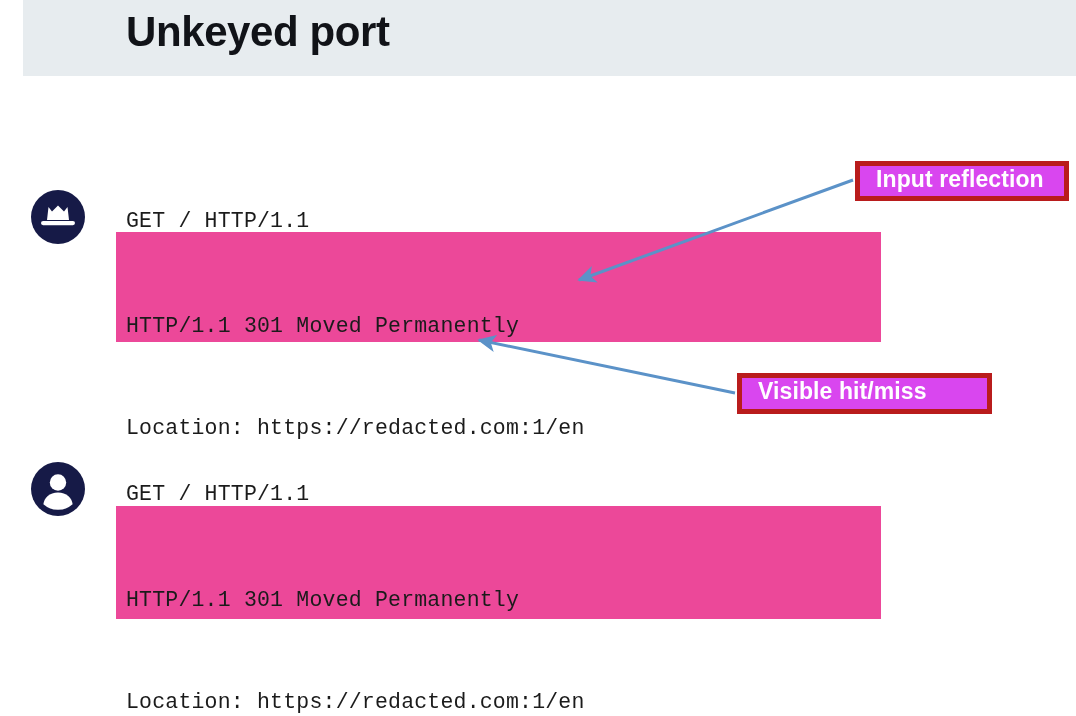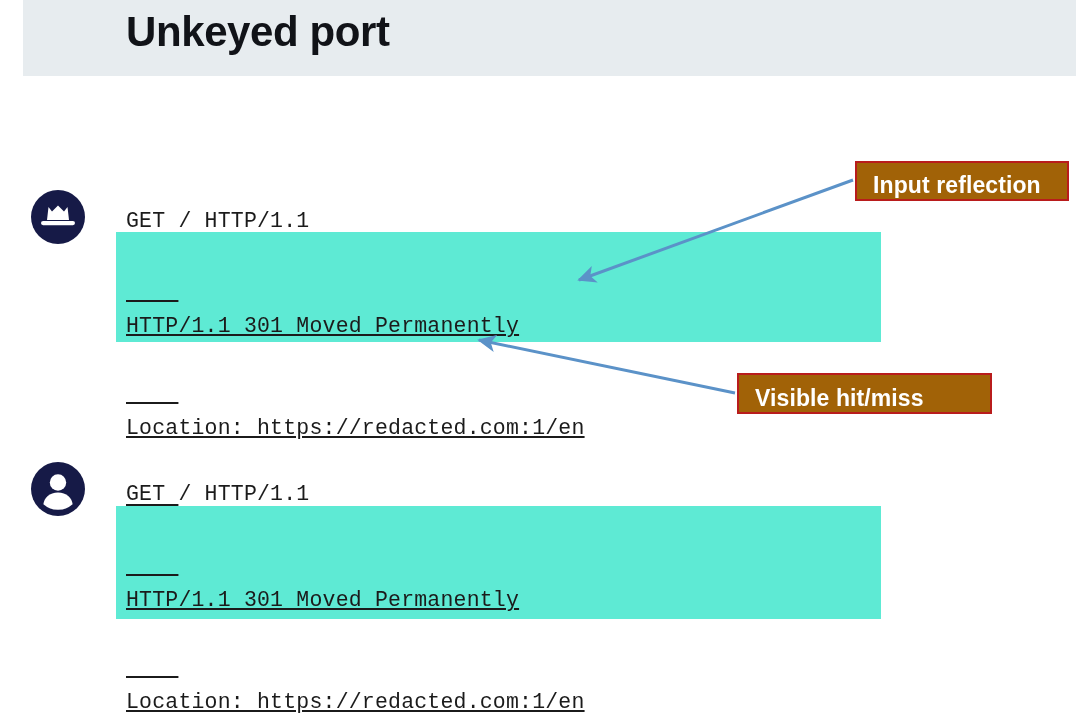--- a/index.html
+++ b/index.html
@@ -61,42 +61,41 @@
     line-height: 34px;
     color: #1b1b1b;
     white-space: pre;
     letter-spacing: 0.2px;
   }
   .http-request {
     left: 103px;
     background: transparent;
   }
   .http-response {
-    background: #5eead4;
+    background: #ec4899;
     padding: 9px 3px 9px 10px;
     box-sizing: border-box;
-    text-decoration: underline;
   }
   .req-1 { top: 136px; }
   .res-1 { left: 93px; top: 232px; width: 765px; height: 110px; }
   .req-2 { top: 409px; }
   .res-2 { left: 93px; top: 506px; width: 765px; height: 113px; }
   .http-line { display: block; }
 
   
   .callout {
     position: absolute;
-    background: #a16207;
-    border: 2px solid #b91c1c;
+    background: #d946ef;
+    border: 5px solid #b91c1c;
     color: #ffffff;
     font-family: "Liberation Sans", sans-serif;
     font-size: 23px;
     font-weight: bold;
     display: flex;
-    align-items: flex-end;
+    align-items: flex-start;
     padding-left: 16px;
     box-sizing: border-box;
     letter-spacing: 0.1px;
     white-space: nowrap;
   }
   .callout-input-reflection { left: 832px; top: 161px; width: 214px; height: 40px; }
   .callout-visible-hitmiss  { left: 714px; top: 373px; width: 255px; height: 41px; }
 
   
   .arrow-layer {

